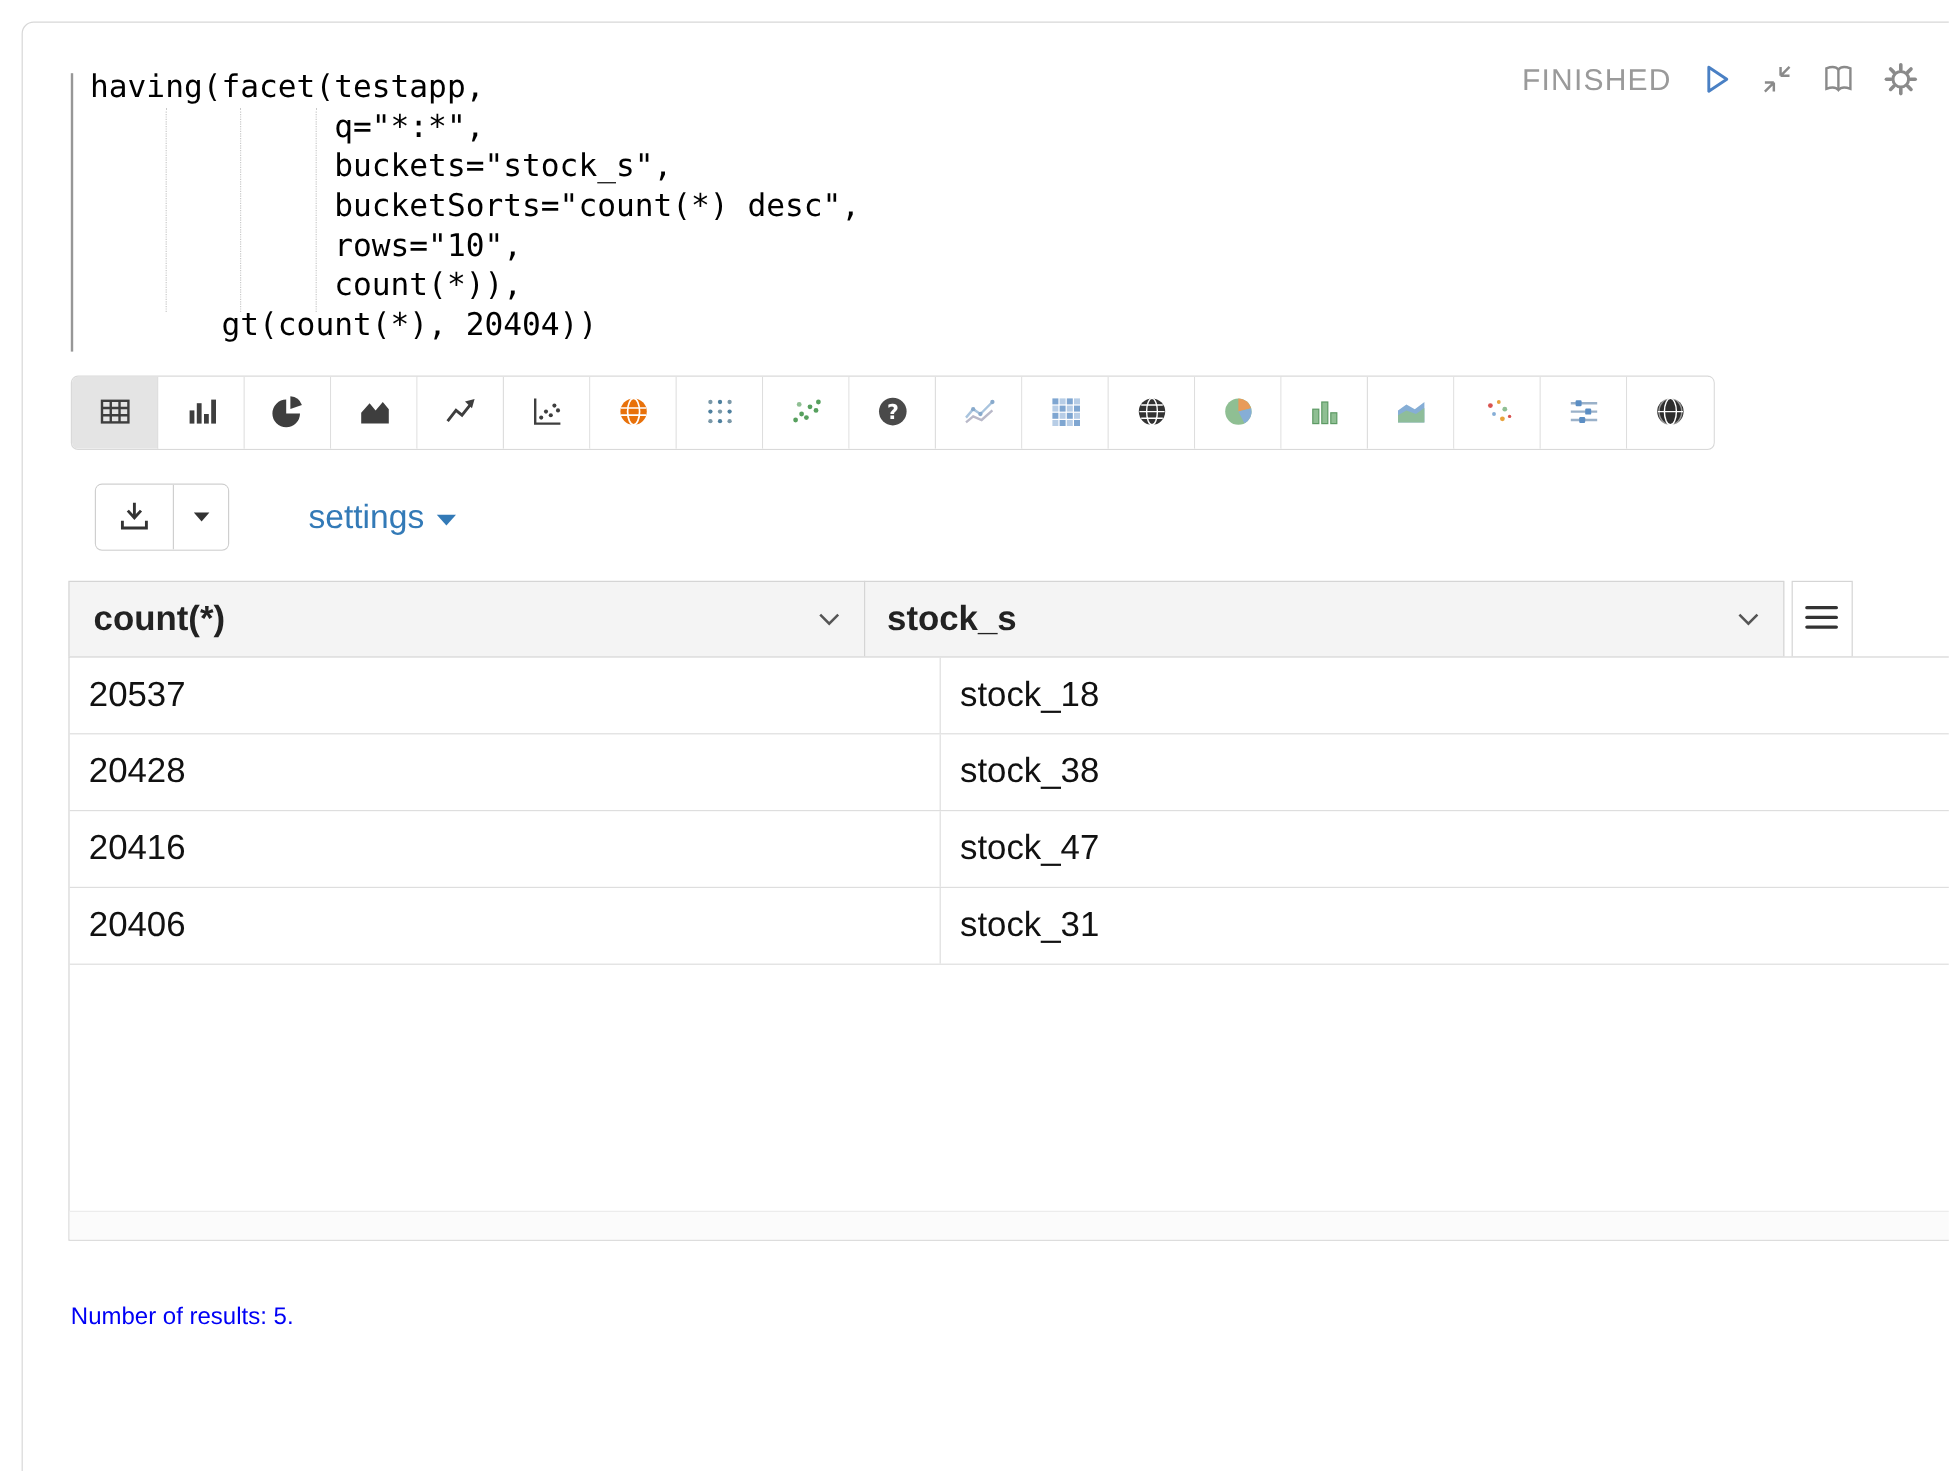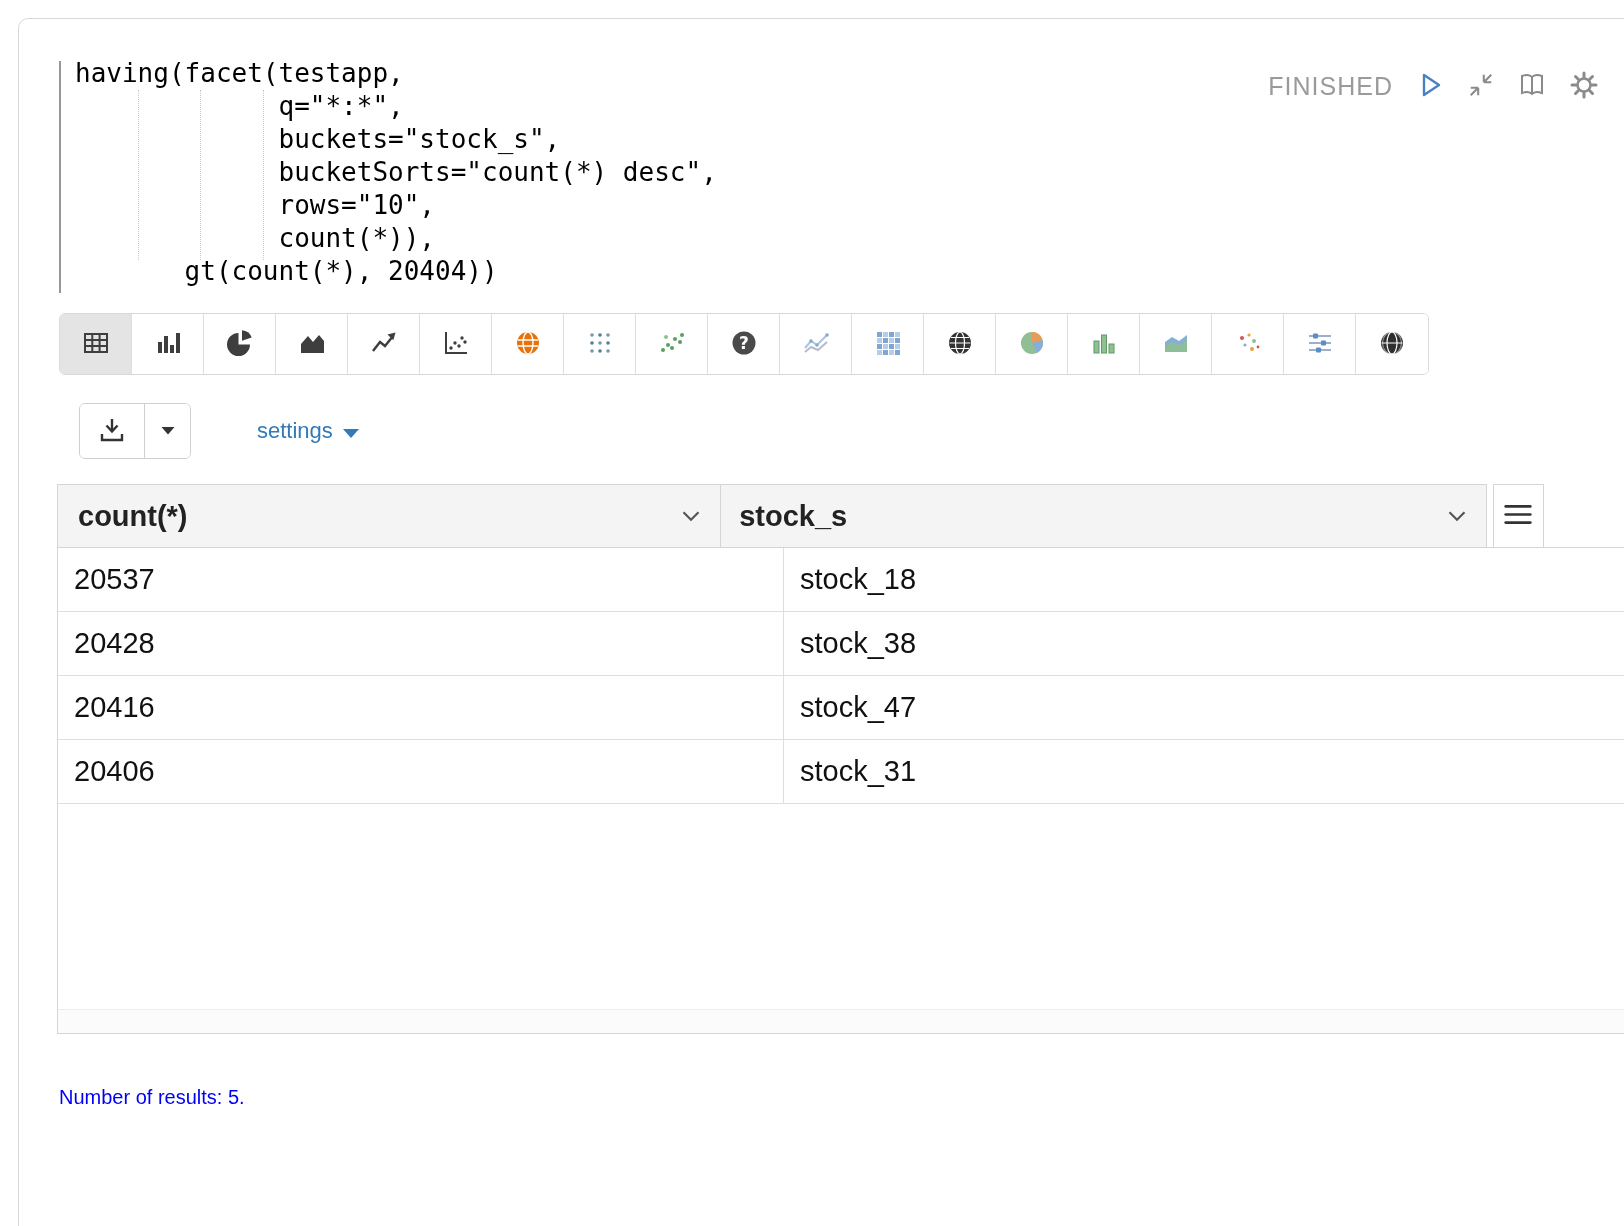--- a/index.html
+++ b/index.html
@@ -26,21 +26,21 @@
   .indent-guides {
     position: absolute; left: 0; top: 33px; height: 170px; z-index: 1;
     font-family: "DejaVu Sans Mono", monospace; font-size: 26px;
   }
   .indent-guides .guide {
     position: absolute; top: 0; bottom: 0; width: 0; border-left: 1px dotted #c9c9c9;
   }
   .g1 { left: 4ch; } .g2 { left: 8ch; } .g3 { left: 12ch; }
 
   .editor-status {
-    position: absolute; top: 51px; right: 38px;
+    position: absolute; top: 32px; right: 38px;
     display: flex; align-items: center; gap: 22px;
   }
   .status-label { color: #9a9a9a; font-size: 25px; letter-spacing: 1px; }
   .icon-btn {
     background: none; border: none; cursor: pointer; padding: 0;
     display: flex; align-items: center; justify-content: center;
   }
 
   
   .viz-toolbar {
@@ -57,21 +57,21 @@
   
   .controls-row { margin: 28px 0 0 60px; display: flex; align-items: center; }
   .btn-group { display: inline-flex; border: 1px solid #cfcfcf; border-radius: 6px; overflow: hidden; }
   .btn-group .btn {
     background: #fff; border: none; cursor: pointer; height: 54px;
     display: flex; align-items: center; justify-content: center;
   }
   .btn-download { width: 64px; }
   .btn-caret { width: 46px; border-left: 1px solid #cfcfcf !important; }
   .settings-link {
-    margin-left: 66px; color: #337ab7; font-size: 22px; cursor: pointer;
+    margin-left: 66px; color: #337ab7; font-size: 28px; cursor: pointer;
     display: inline-flex; align-items: center; gap: 10px; text-decoration: none;
   }
   .caret-down {
     width: 0; height: 0; display: inline-block;
     border-left: 8px solid transparent; border-right: 8px solid transparent;
     border-top: 9px solid #337ab7; margin-top: 4px;
   }
 
   
   .results { margin: 25px 0 0 38px; width: 1487px; font-size: 29px; }

